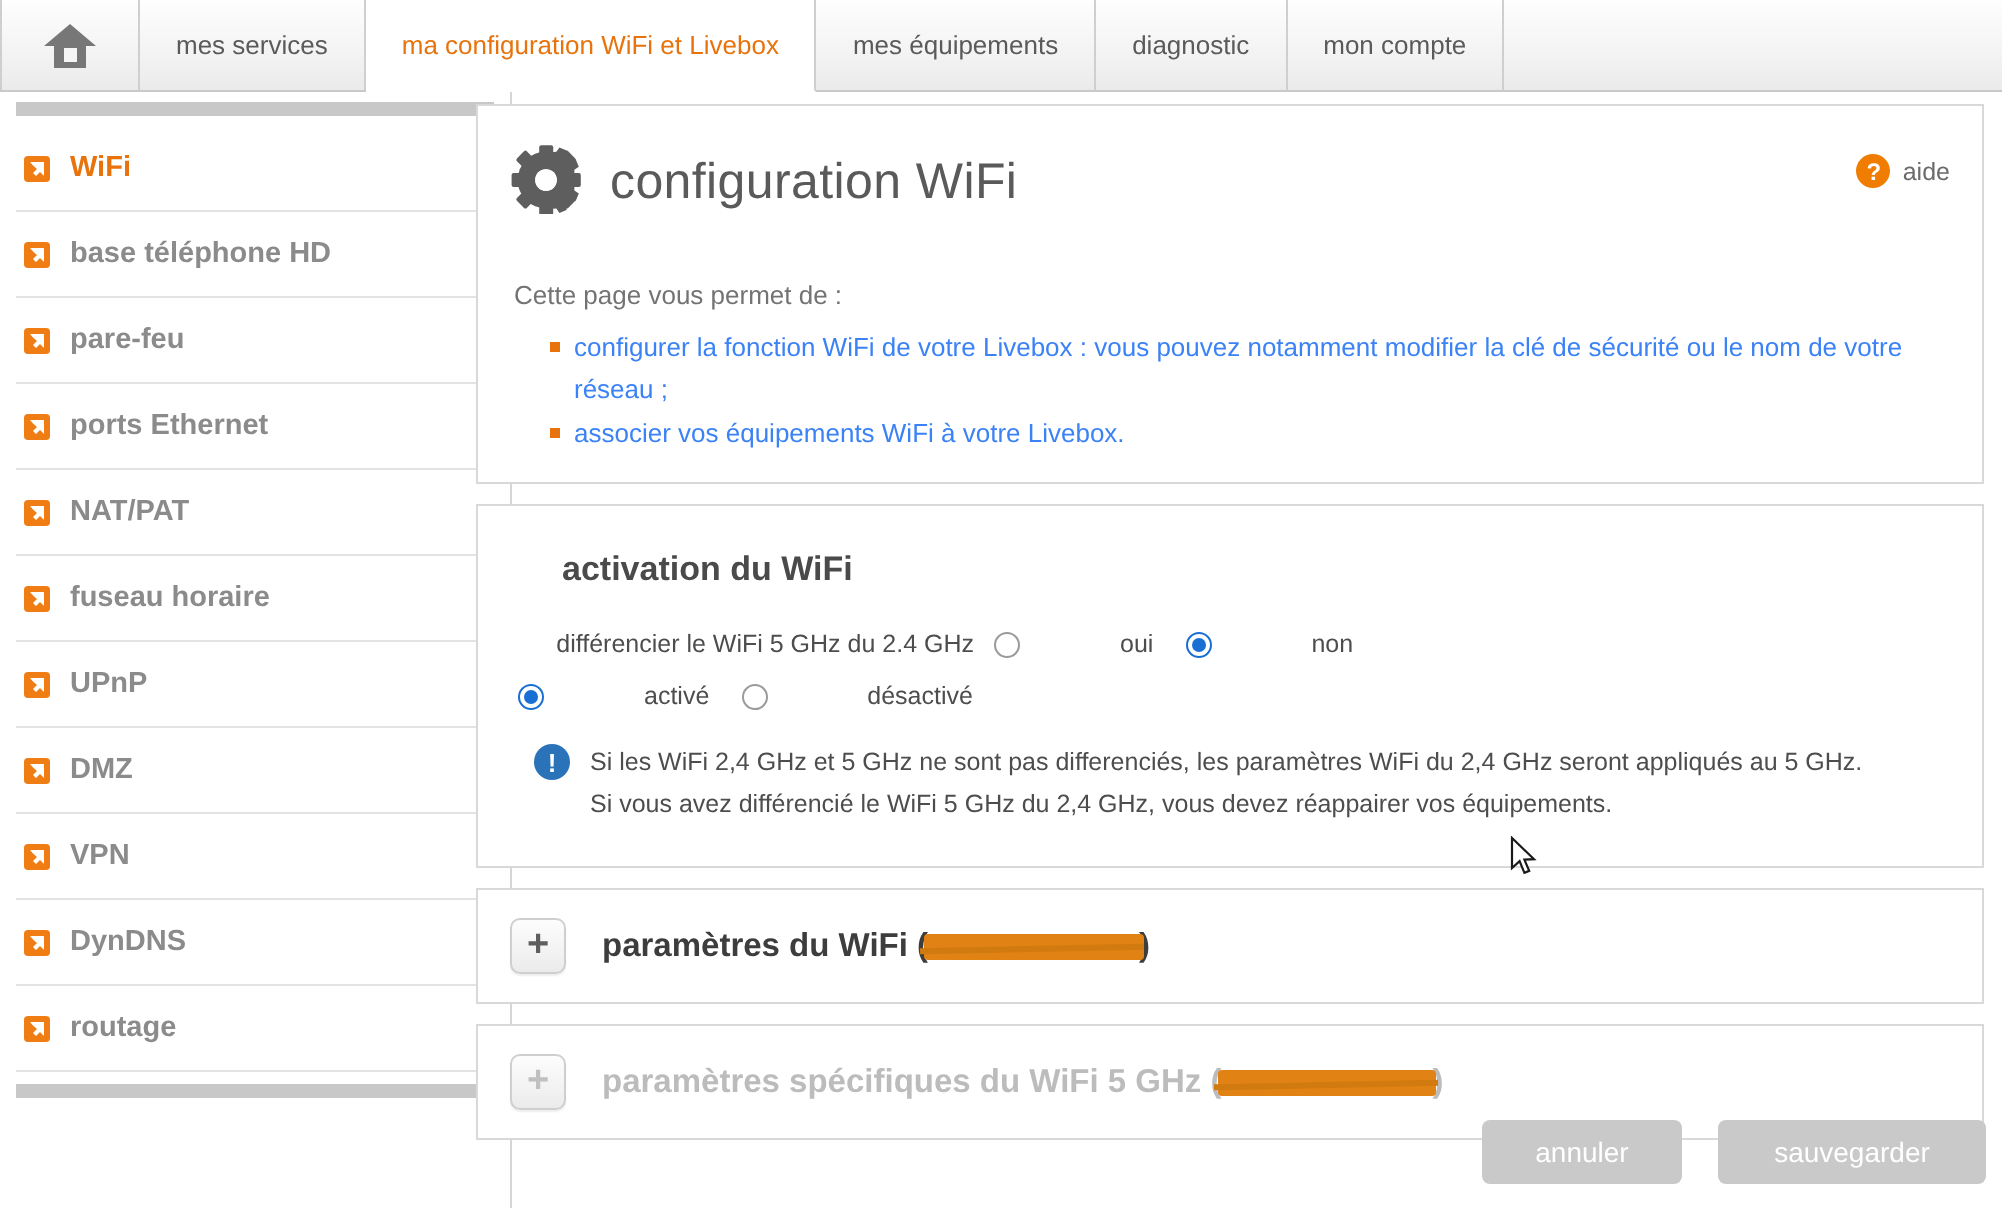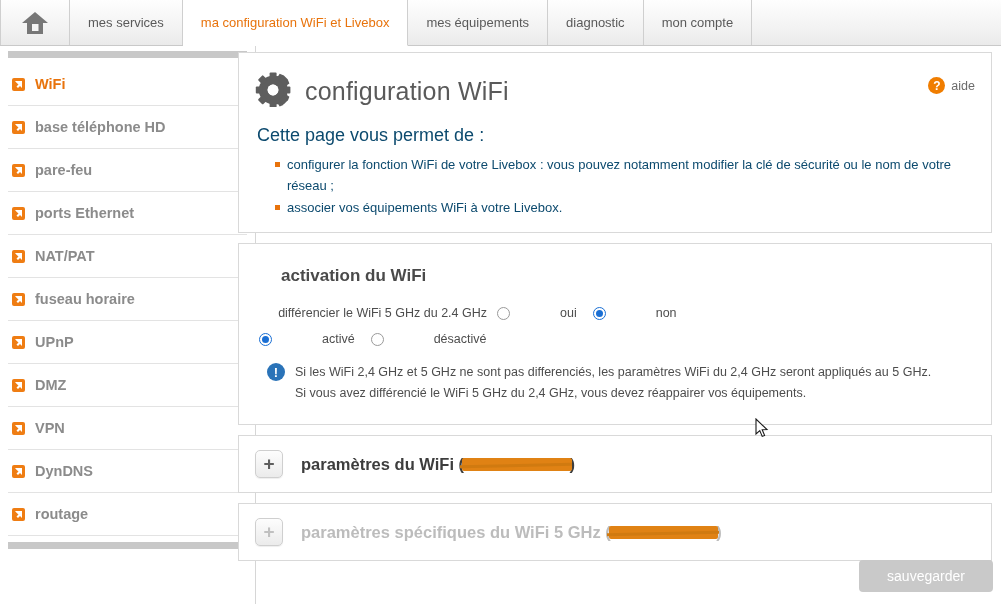--- a/index.html
+++ b/index.html
@@ -146,32 +146,32 @@
     background: #f07d00;
     color: #fff;
     font-size: 12px;
     font-weight: bold;
     display: flex;
     align-items: center;
     justify-content: center;
     margin-right: 6px;
   }
   .lead {
-    font-size: 18px;
-    color: #0c4a6e;
-    margin: 4px 0 8px 2px;
+    font-size: 13px;
+    color: #737373;
+    margin: 18px 0 8px 2px;
   }
   ul.bullets {
     margin: 0 0 2px 0;
     padding-left: 20px;
     list-style: none;
   }
   ul.bullets li {
     font-size: 13px;
-    color: #0c4a6e;
+    color: #3b82f6;
     line-height: 21px;
     position: relative;
     padding-left: 12px;
     margin-bottom: 1px;
   }
   ul.bullets li:before {
     content: "";
     position: absolute;
     left: 0; top: 8px;
     width: 5px; height: 5px;
@@ -567,20 +567,21 @@
       <span class="plus-btn">
         <span>+</span>
       </span>
       <span class="collapse-title"><span>paramètres spécifiques du WiFi 5 GHz (</span><span class="redact">SSID masqué</span><span>)</span></span>
     </div>
   </div>
 
 </div>
 
 <div class="footer">
+  <button class="btn">annuler</button>
   <button class="btn wide">sauvegarder</button>
 </div>
 
 <span class="cursor">
   <svg width="16" height="22" viewBox="0 0 16 22">
     <path d="M1 1 L1 16 L4.8 12.6 L7.2 18.4 L9.6 17.4 L7.2 11.8 L12 11.6 Z" fill="#ffffff" stroke="#1a1a1a" stroke-width="1.1"></path>
   </svg>
 </span>
 
 </body></html>

